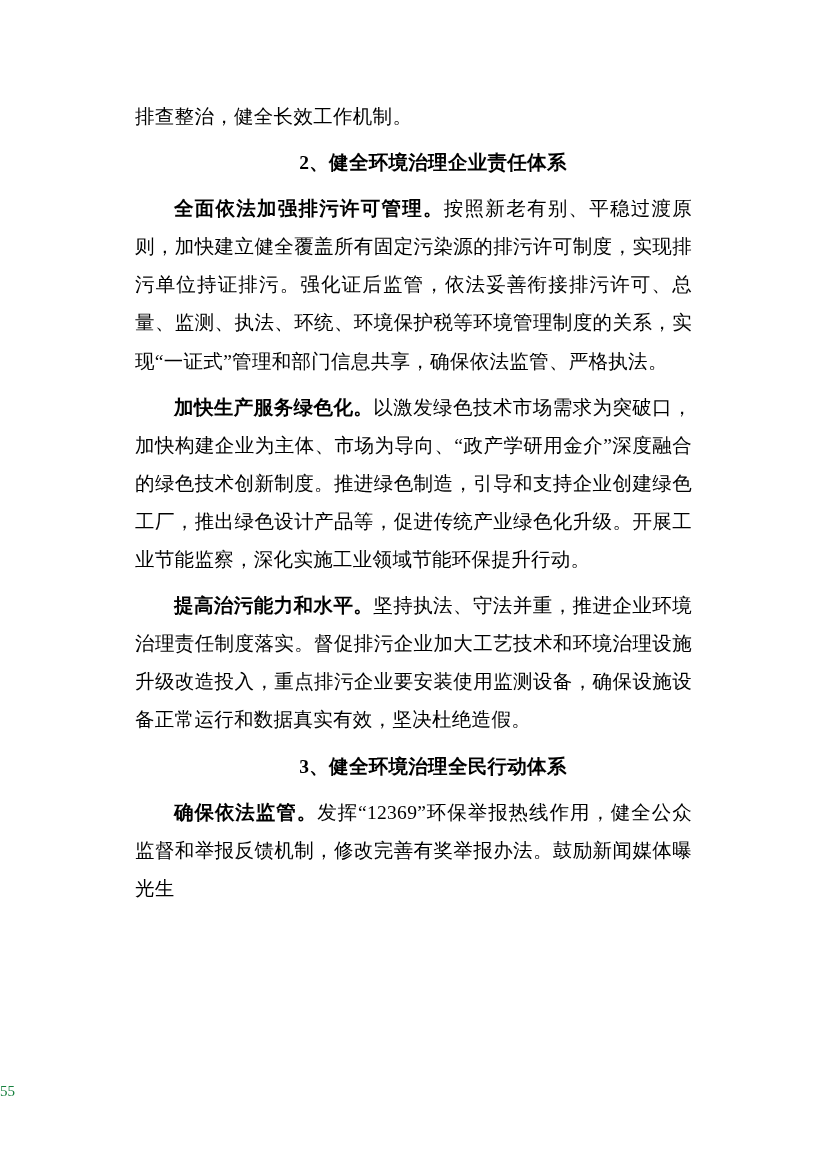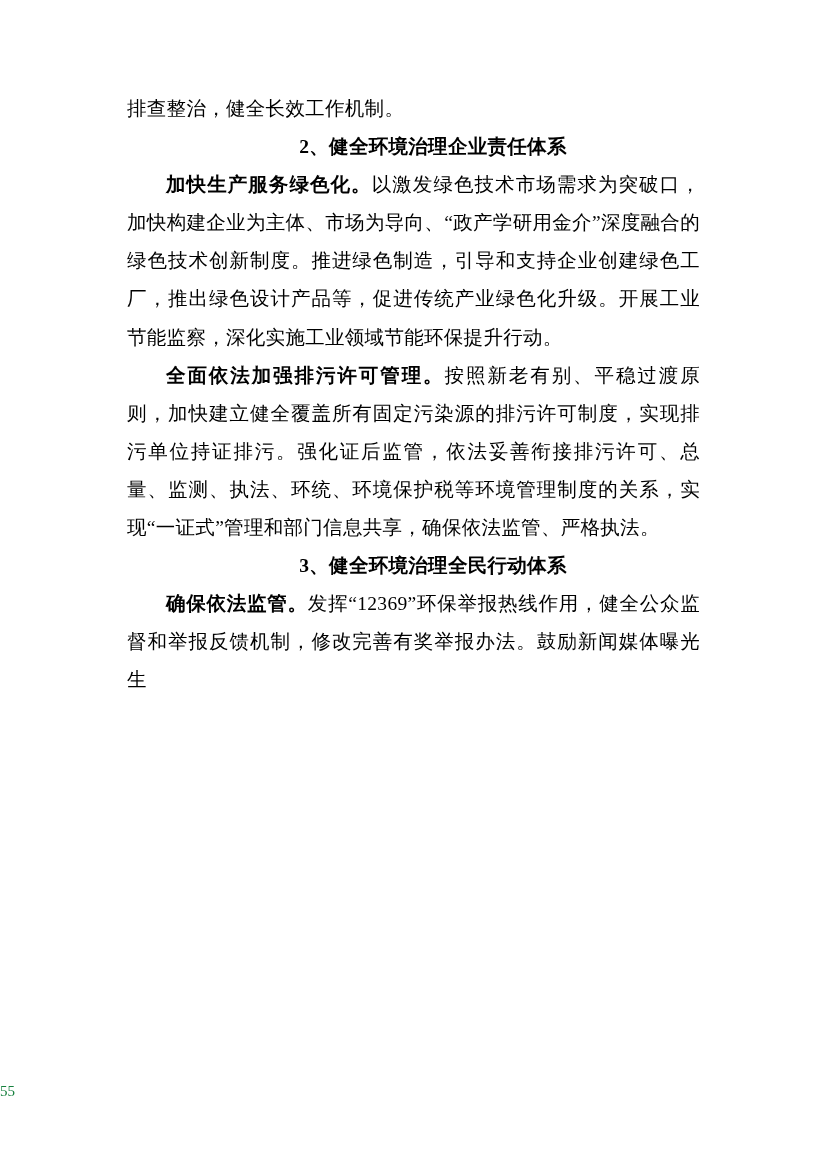--- a/index.html
+++ b/index.html
@@ -16,21 +16,21 @@
     font-family: "Liberation Serif", serif;
     overflow: hidden;
   }
   .content {
     position: absolute;
     left: 127px;
     top: 90px;
     width: 573px;
   }
   .para {
-    margin: 0;
+    margin: 8px;
     font-size: 19.5px;
     line-height: 38.1px;
     text-align: justify;
     text-indent: 2em;
     word-break: break-all;
     letter-spacing: 0.3px;
   }
   .para.no-indent {
     text-indent: 0;
   }
@@ -55,24 +55,25 @@
 </head>
 <body>
 
 <div class="page">
   <div class="content">
 
     <p class="para no-indent"><span class="body-text">排查整治，健全长效工作机制。</span></p>
 
     <p class="para heading"><span>2、健全环境治理企业责任体系</span></p>
 
+    <p class="para"><span class="lead">全面依法加强排污许可管理。</span><span class="body-text">按照新老有别、平稳过渡原则，加快建立健全覆盖所有固定污染源的排污许可制度，实现排污单位持证排污。强化证后监管，依法妥善衔接排污许可、总量、监测、执法、环统、环境保护税等环境管理制度的关系，实现“一证式”管理和部门信息共享，确保依法监管、严格执法。</span></p>
+
     <p class="para"><span class="lead">加快生产服务绿色化。</span><span class="body-text">以激发绿色技术市场需求为突破口，加快构建企业为主体、市场为导向、“政产学研用金介”深度融合的绿色技术创新制度。推进绿色制造，引导和支持企业创建绿色工厂，推出绿色设计产品等，促进传统产业绿色化升级。开展工业节能监察，深化实施工业领域节能环保提升行动。</span></p>
 
-    <p class="para"><span class="lead">全面依法加强排污许可管理。</span><span class="body-text">按照新老有别、平稳过渡原则，加快建立健全覆盖所有固定污染源的排污许可制度，实现排污单位持证排污。强化证后监管，依法妥善衔接排污许可、总量、监测、执法、环统、环境保护税等环境管理制度的关系，实现“一证式”管理和部门信息共享，确保依法监管、严格执法。</span></p>
-
+    <p class="para"><span class="lead">提高治污能力和水平。</span><span class="body-text">坚持执法、守法并重，推进企业环境治理责任制度落实。督促排污企业加大工艺技术和环境治理设施升级改造投入，重点排污企业要安装使用监测设备，确保设施设备正常运行和数据真实有效，坚决杜绝造假。</span></p>
 
 
     <p class="para heading"><span>3、健全环境治理全民行动体系</span></p>
 
     <p class="para"><span class="lead">确保依法监管。</span><span class="body-text">发挥“12369”环保举报热线作用，健全公众监督和举报反馈机制，修改完善有奖举报办法。鼓励新闻媒体曝光生</span></p>
 
   </div>
 
   <div class="page-number">55</div>
 </div>

